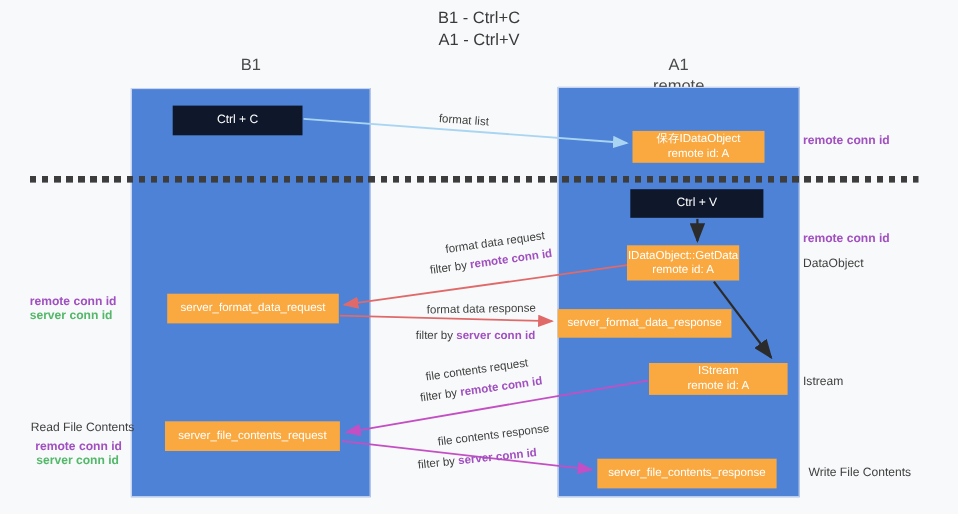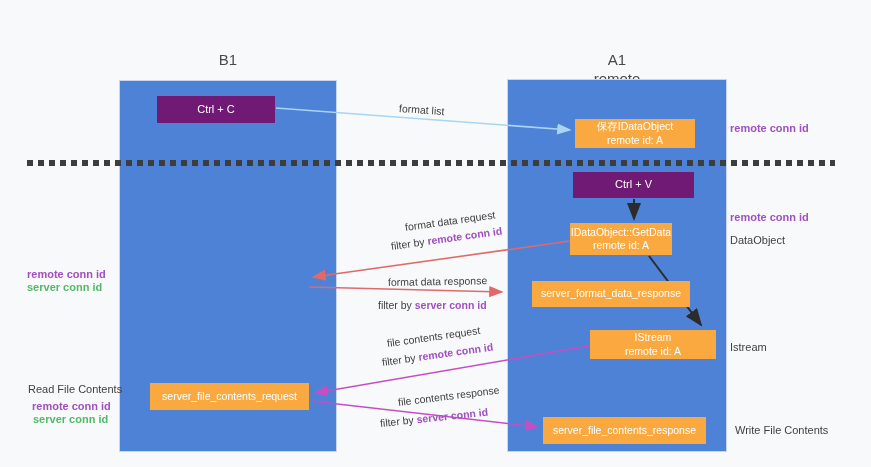--- a/index.html
+++ b/index.html
@@ -10,37 +10,41 @@
            font-size:15px; line-height:1.35; color:#3a3a3a; }
 
   .lane-header { position:absolute; text-align:center; font-size:15px; line-height:1.25; color:#4a4a4a; }
   .lane { position:absolute; background:#4E82D6; border:1px solid #c9d4ee; }
 
   .dashed-sep { position:absolute; left:27px; top:160px; width:808px; height:6px;
     background:repeating-linear-gradient(90deg, #3d3d3d 0 6px, transparent 6px 11px); }
 
   .node { position:absolute; display:flex; flex-direction:column; align-items:center; justify-content:center;
           color:#ffffff; text-align:center; line-height:1.25; z-index:3; }
-  .node.green { background:#701a75; font-size:11px; }
+  .node.green { background:#0f172a; font-size:11px; }
   .node.orange { background:#F9A940; font-size:10.5px; white-space:nowrap; }
 
   .flow-label { position:absolute; font-size:10.5px; color:#3f3f3f; white-space:nowrap; z-index:4;
                 transform-origin:left center; }
   .purple { color:#A050C0; font-weight:bold; }
   .side-label { position:absolute; font-size:11px; color:#3f3f3f; white-space:nowrap; z-index:4; }
   .side-label.bold-purple { color:#A050C0; font-weight:bold; }
   .side-label.bold-green { color:#53B86A; font-weight:bold; }
 
   svg.arrows { position:absolute; left:0; top:0; z-index:2; pointer-events:none; }
 </style>
 </head>
 <body>
 
 <div class="stage">
 
+  <div class="title">
+    <div>B1 - Ctrl+C</div>
+    <div>A1 - Ctrl+V</div>
+  </div>
 
   <div class="lane-header" style="left:119px; top:51px; width:218px;">
     <div>B1</div>
   </div>
   <div class="lane-header" style="left:507px; top:51px; width:220px;">
     <div>A1</div>
     <div>remote</div>
   </div>
 
   <div class="lane" style="left:119px; top:80px; width:218px; height:372px;"></div>
@@ -83,22 +87,25 @@
 
   <div class="node green" style="left:573px; top:172px; width:121px; height:26px;">
     <span>Ctrl + V</span>
   </div>
 
   <div class="node orange" style="left:570px; top:223px; width:102px; height:32px;">
     <span>IDataObject::GetData</span>
     <span>remote id: A</span>
   </div>
 
+  <div class="node orange" style="left:152px; top:267px; width:156px; height:27px;">
+    <span>server_format_data_request</span>
+  </div>
 
-  <div class="node orange" style="left:532px; top:281px; width:158px; height:26px;">
+  <div class="node orange" style="left:507px; top:281px; width:158px; height:26px;">
     <span>server_format_data_response</span>
   </div>
 
   <div class="node orange" style="left:590px; top:330px; width:126px; height:29px;">
     <span>IStream</span>
     <span>remote id: A</span>
   </div>
 
   <div class="node orange" style="left:543px; top:417px; width:163px; height:27px;">
     <span>server_file_contents_response</span>

